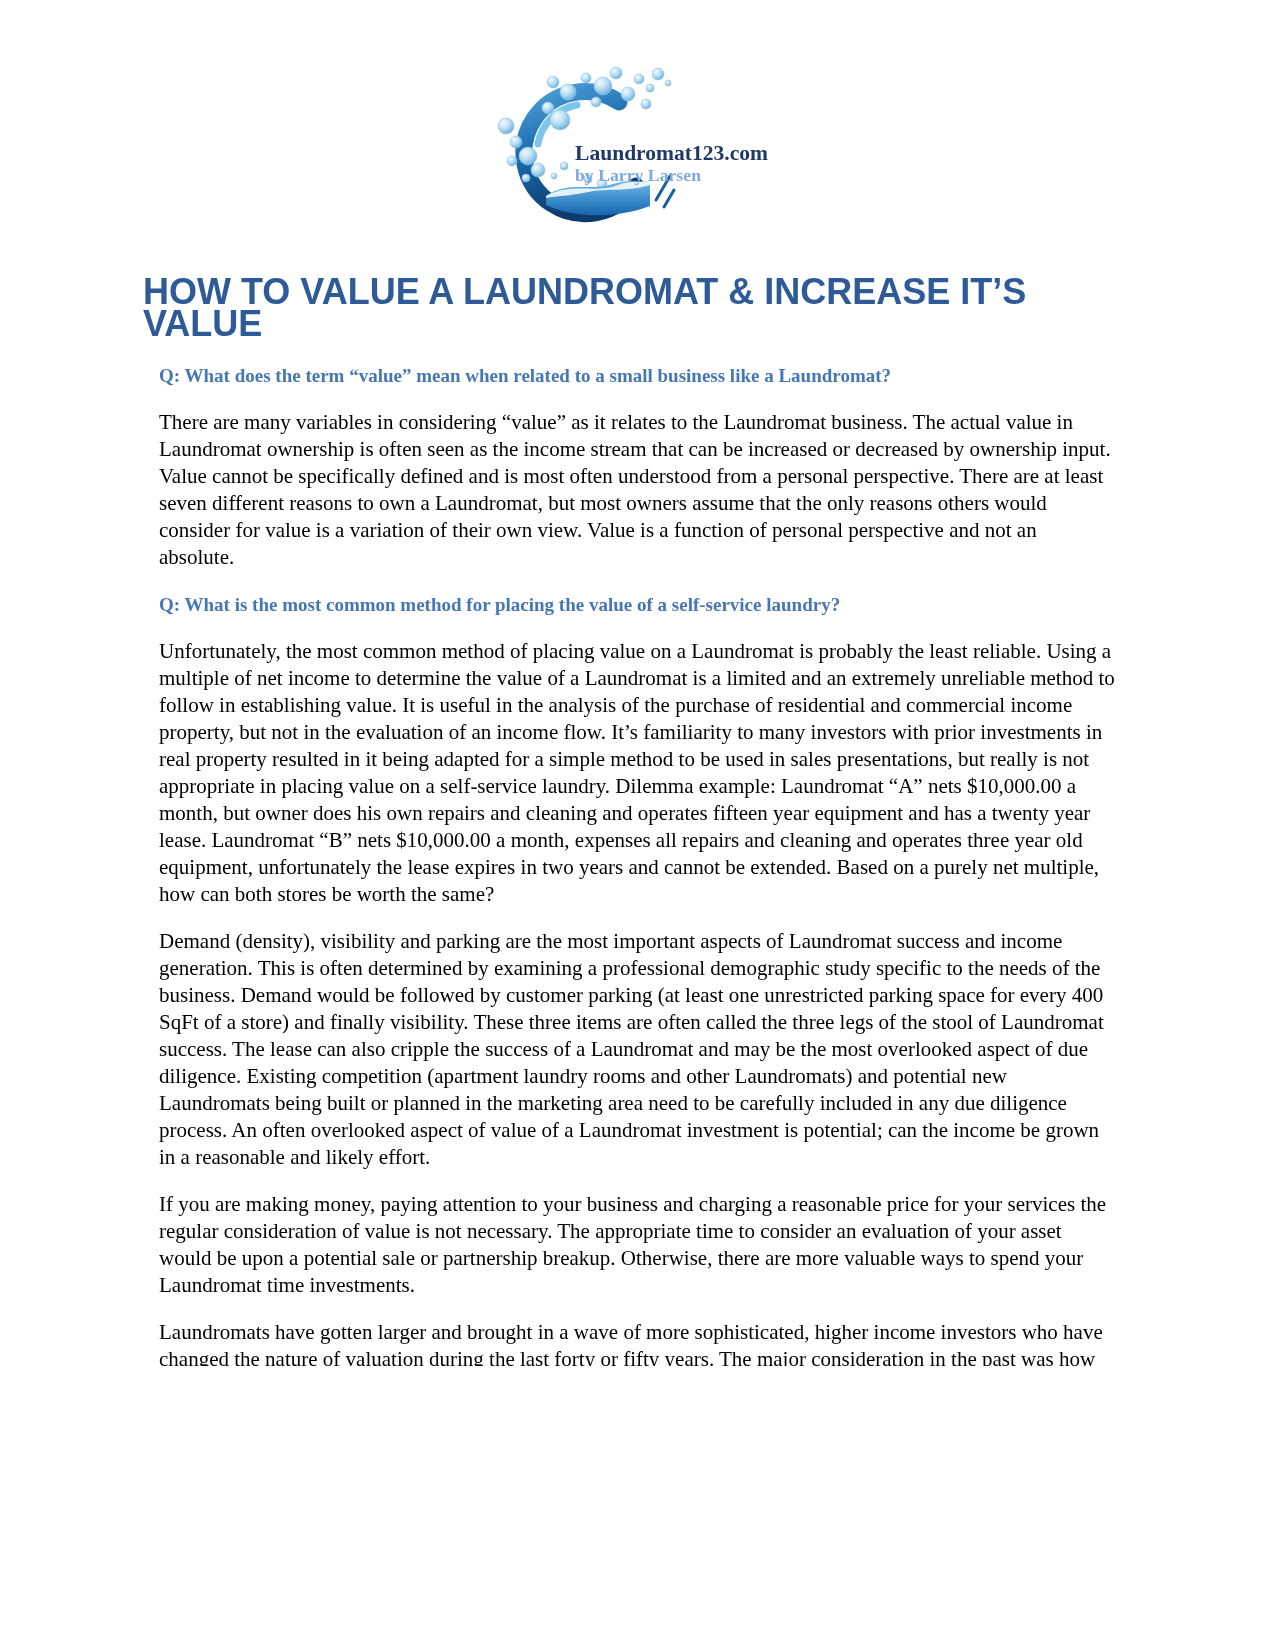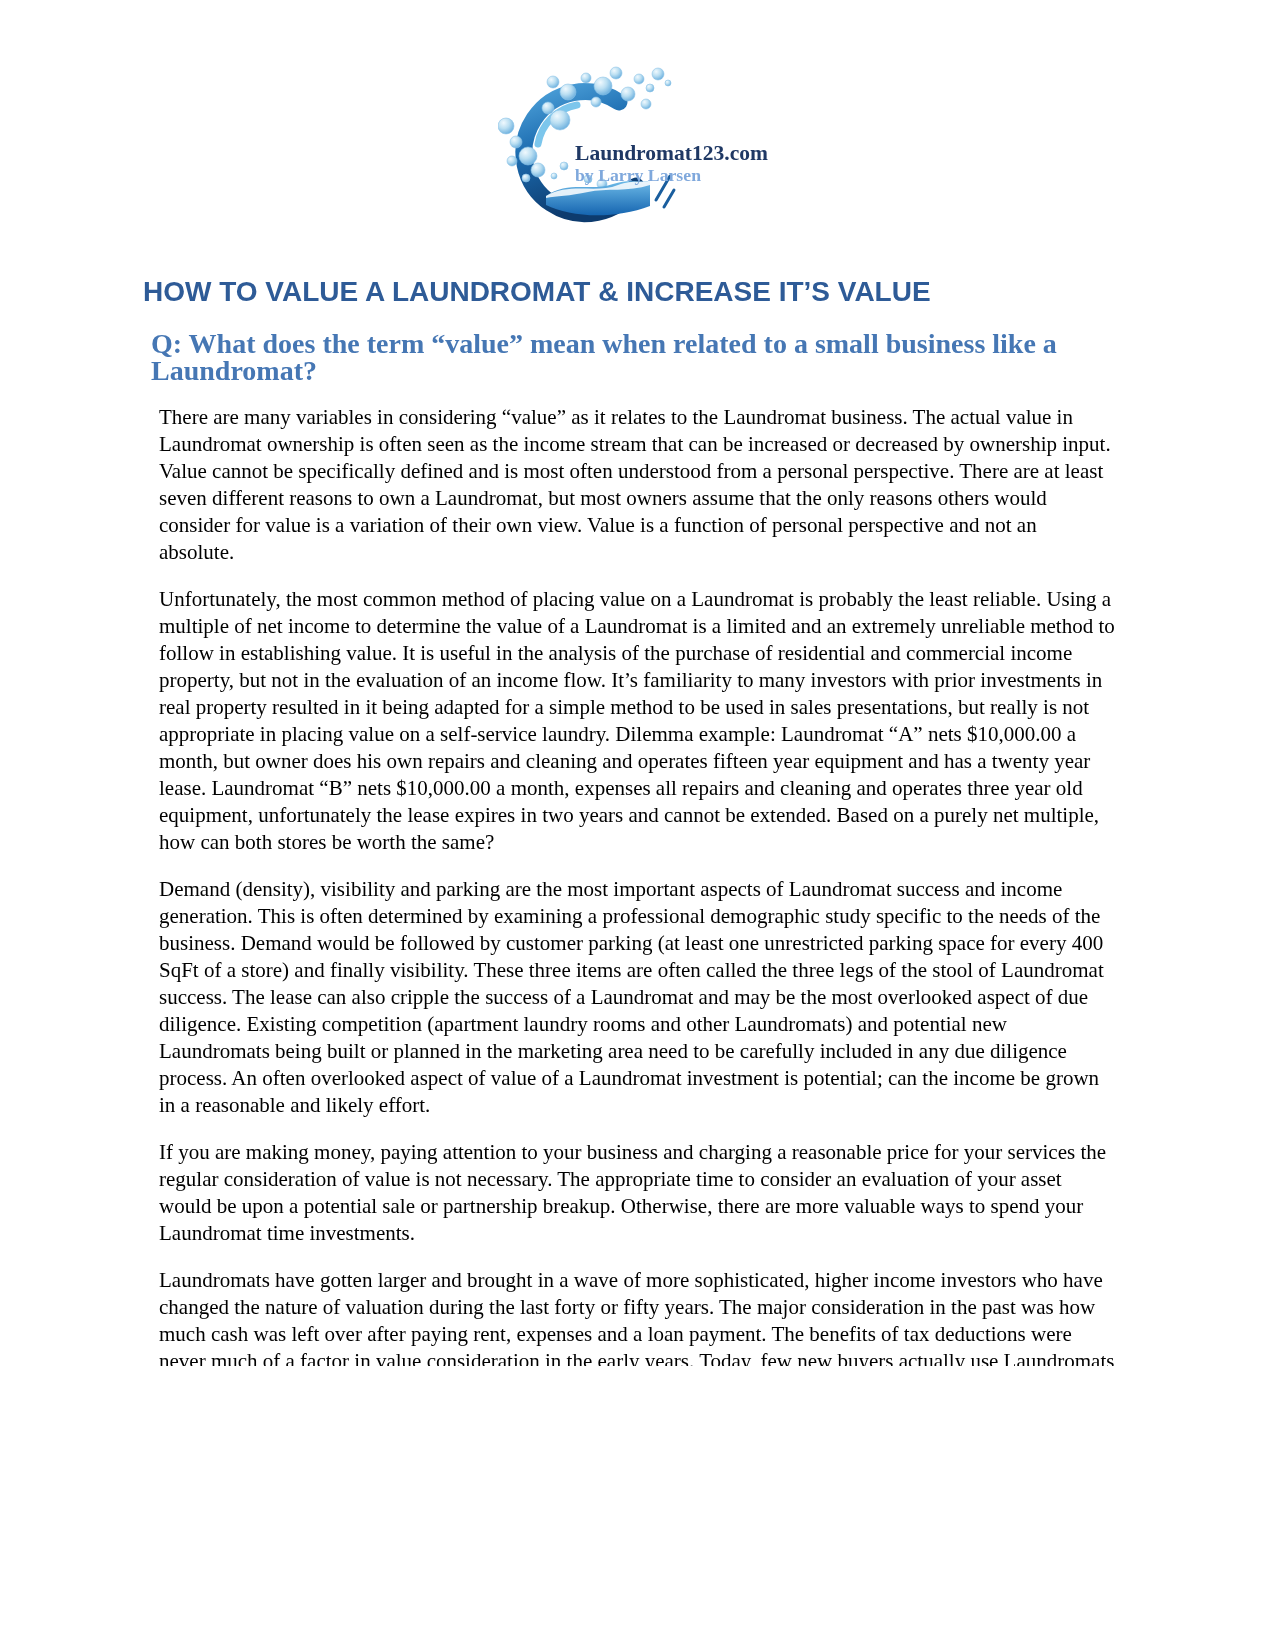--- a/index.html
+++ b/index.html
@@ -9,27 +9,27 @@
   html,body{margin:0;padding:0;background:#fff;}
   .page{
     position:relative; width:1275px; height:1366px; background:var(--page-bg);
     overflow:hidden; font-family:"Liberation Serif", serif; color:var(--body-text);
   }
   .logo-wrap{ width:280px; margin:64px auto 0 auto; }
   .logo-wrap svg{ display:block; }
   .content{ margin-left:143px; width:990px; }
   h1.doc-title{
     font-family:"Liberation Sans", sans-serif; font-weight:bold;
-    font-size:28px; line-height:32px; letter-spacing:0;
+    font-size:36px; line-height:32px; letter-spacing:0;
     color:var(--title); margin:52px 0 22px 0;
   }
   .qa h2{
     font-family:"Liberation Serif", serif; font-weight:bold;
-    font-size:28px; line-height:27px; color:var(--question);
-    margin:20px 8px;
+    font-size:19px; line-height:27px; color:var(--question);
+    margin:20px 16px;
   }
   .qa p{
     font-size:21px; line-height:27px; margin:20px 16px; color:var(--body-text);
   }
   .footer{
     position:absolute; top:1524px; left:0; width:100%; text-align:center;
     font-family:"Liberation Sans", sans-serif; font-size:20px; color:var(--footer-text);
   }
   .footer b{ font-weight:bold; }
 </style>
@@ -106,20 +106,21 @@
 
   <div class="content">
     <h1 class="doc-title">HOW TO VALUE A LAUNDROMAT &amp; INCREASE IT’S VALUE</h1>
     <section id="qa-container">
   <div class="qa">
     <h2 class="question">Q: What does the term “value” mean when related to a small business like a Laundromat?</h2>
     <p class="answer">There are many variables in considering “value” as it relates to the Laundromat business. The actual value in Laundromat ownership is often seen as the income stream that can be increased or decreased by ownership input. Value cannot be specifically defined and is most often understood from a personal perspective. There are at least seven different reasons to own a Laundromat, but most owners assume that the only reasons others would consider for value is a variation of their own view. Value is a function of personal perspective and not an absolute.</p>
   </div>
 
   <div class="qa">
+    <h2 class="question">Q: What is the most common method for placing the value of a self-service laundry?</h2>
     <p class="answer">Unfortunately, the most common method of placing value on a Laundromat is probably the least reliable. Using a multiple of net income to determine the value of a Laundromat is a limited and an extremely unreliable method to follow in establishing value. It is useful in the analysis of the purchase of residential and commercial income property, but not in the evaluation of an income flow. It’s familiarity to many investors with prior investments in real property resulted in it being adapted for a simple method to be used in sales presentations, but really is not appropriate in placing value on a self-service laundry. Dilemma example: Laundromat “A” nets $10,000.00 a month, but owner does his own repairs and cleaning and operates fifteen year equipment and has a twenty year lease. Laundromat “B” nets $10,000.00 a month, expenses all repairs and cleaning and operates three year old equipment, unfortunately the lease expires in two years and cannot be extended. Based on a purely net multiple, how can both stores be worth the same?</p>
   </div>
 
   <div class="qa">
     <p class="answer">Demand (density), visibility and parking are the most important aspects of Laundromat success and income generation. This is often determined by examining a professional demographic study specific to the needs of the business. Demand would be followed by customer parking (at least one unrestricted parking space for every 400 SqFt of a store) and finally visibility. These three items are often called the three legs of the stool of Laundromat success. The lease can also cripple the success of a Laundromat and may be the most overlooked aspect of due diligence. Existing competition (apartment laundry rooms and other Laundromats) and potential new Laundromats being built or planned in the marketing area need to be carefully included in any due diligence process. An often overlooked aspect of value of a Laundromat investment is potential; can the income be grown in a reasonable and likely effort.</p>
   </div>
 
   <div class="qa">
     <p class="answer">If you are making money, paying attention to your business and charging a reasonable price for your services the regular consideration of value is not necessary. The appropriate time to consider an evaluation of your asset would be upon a potential sale or partnership breakup. Otherwise, there are more valuable ways to spend your Laundromat time investments.</p>
   </div>

